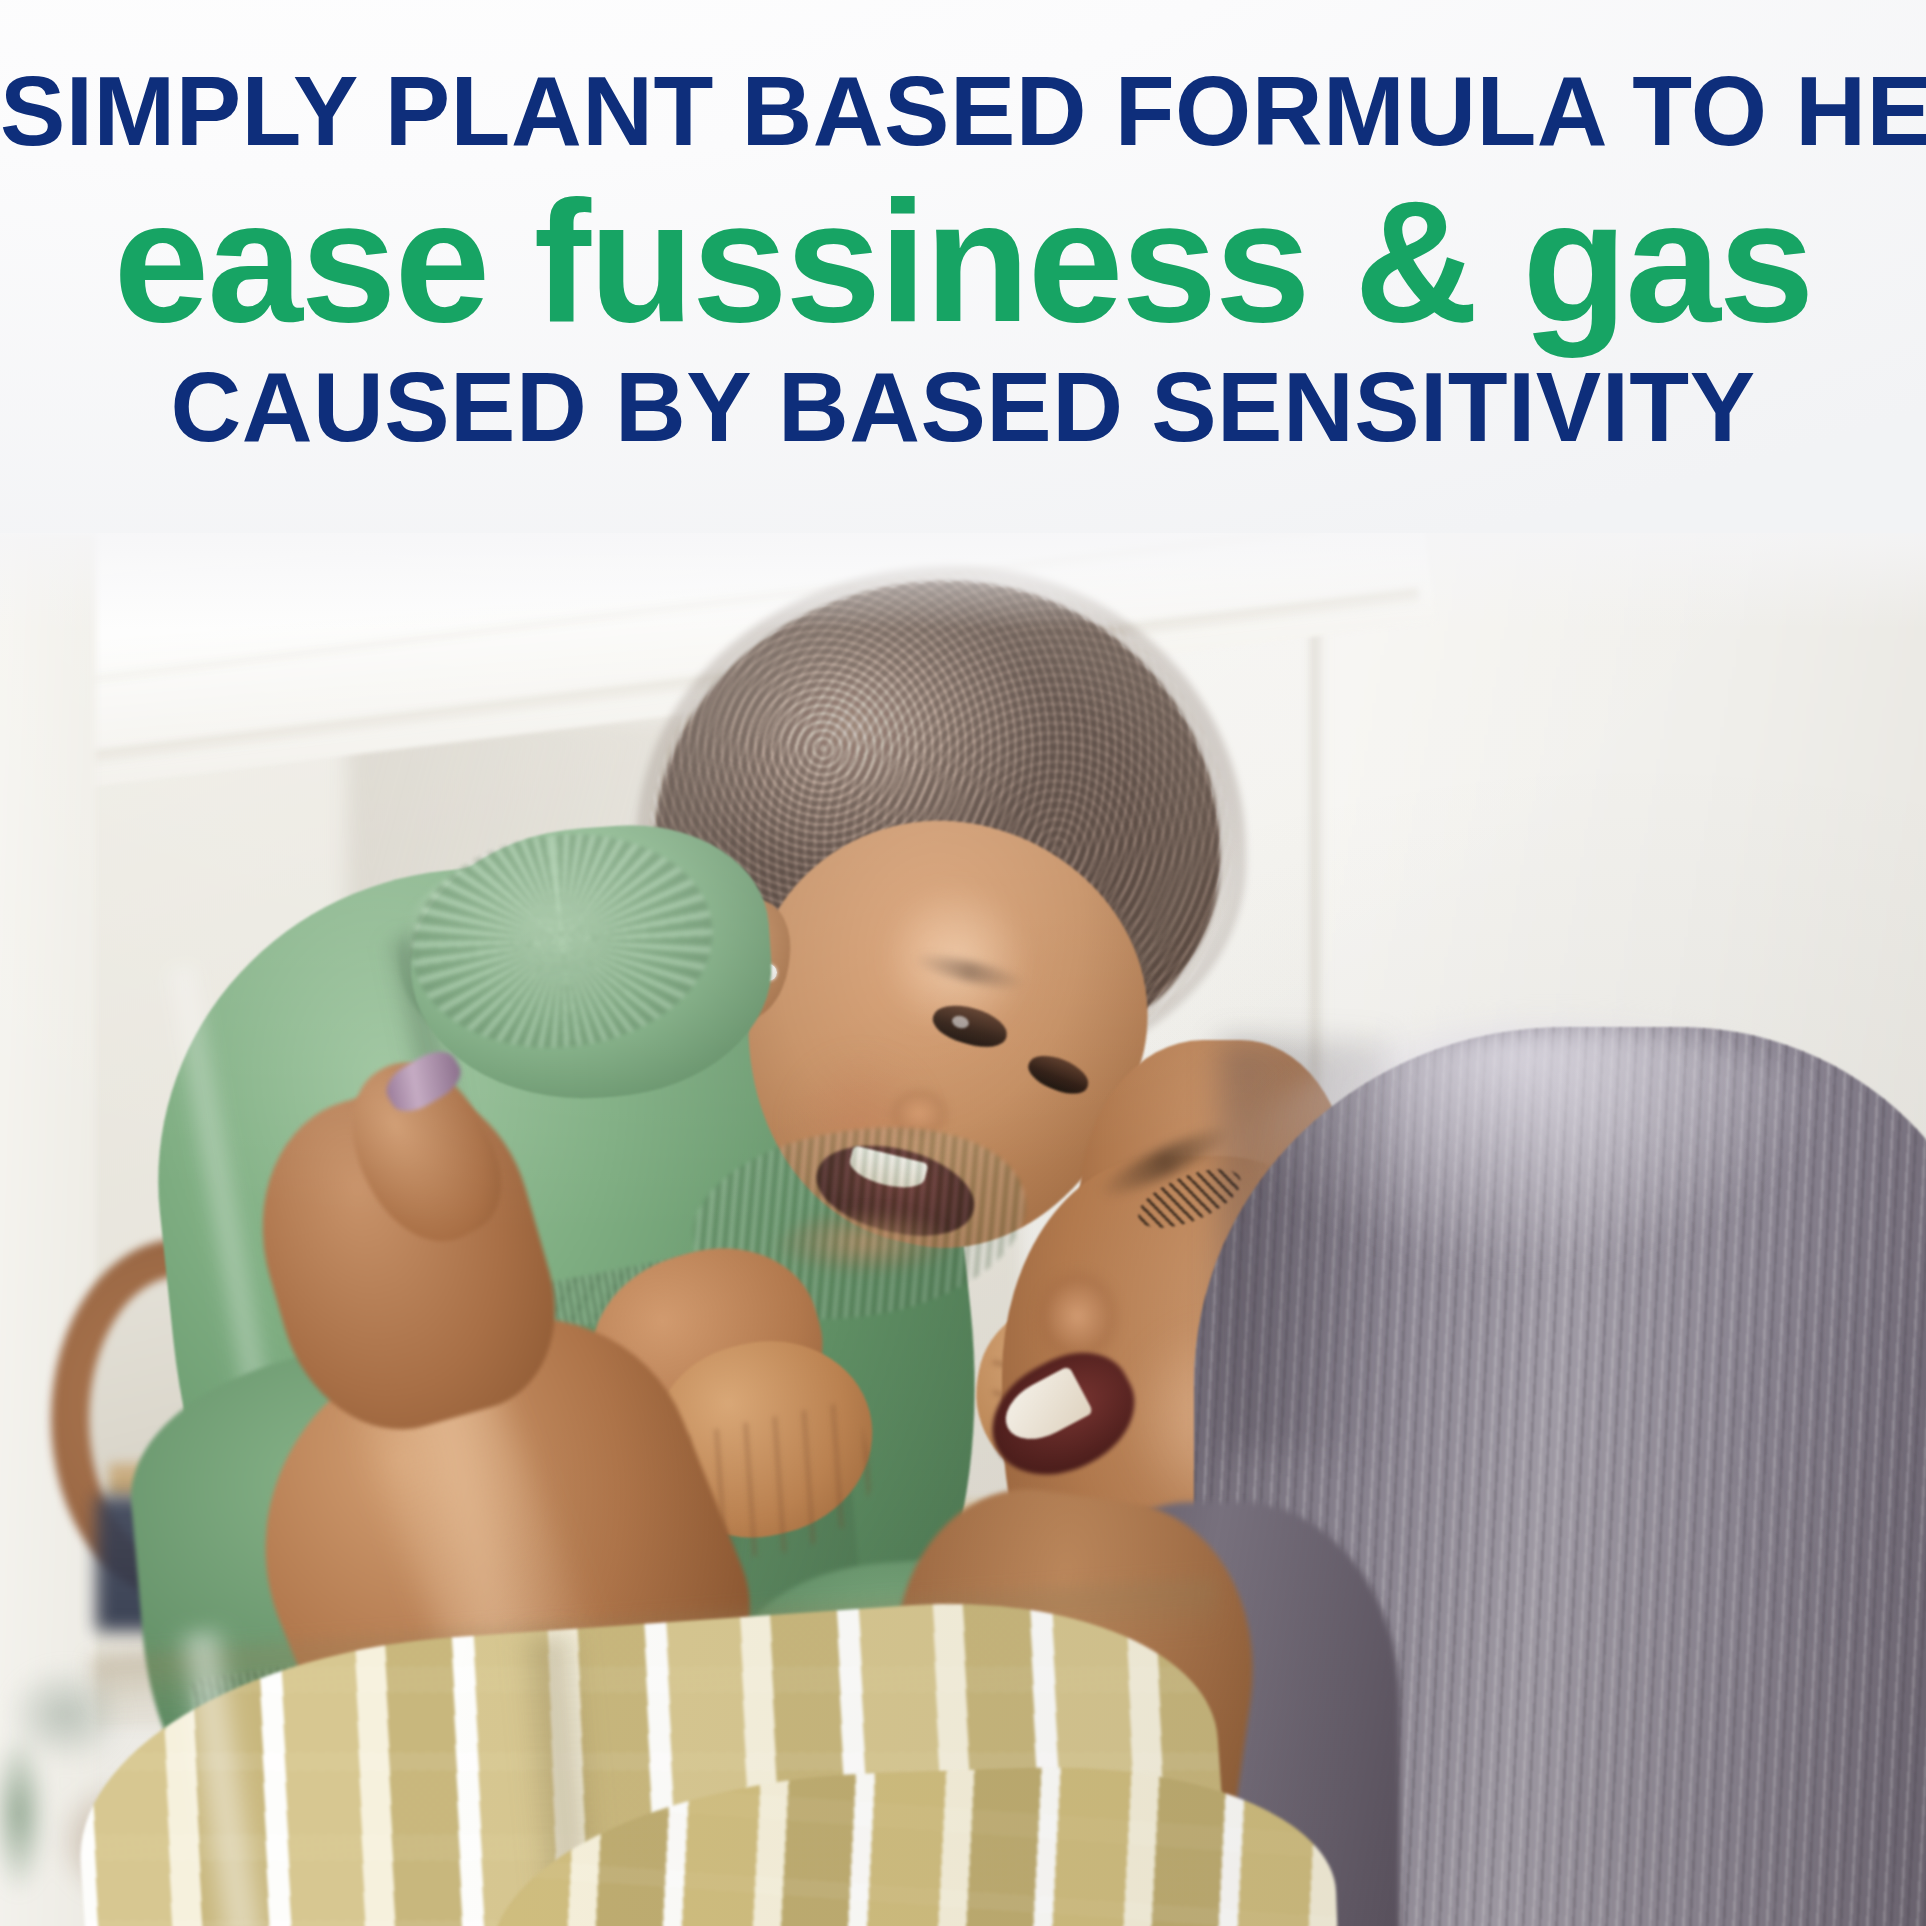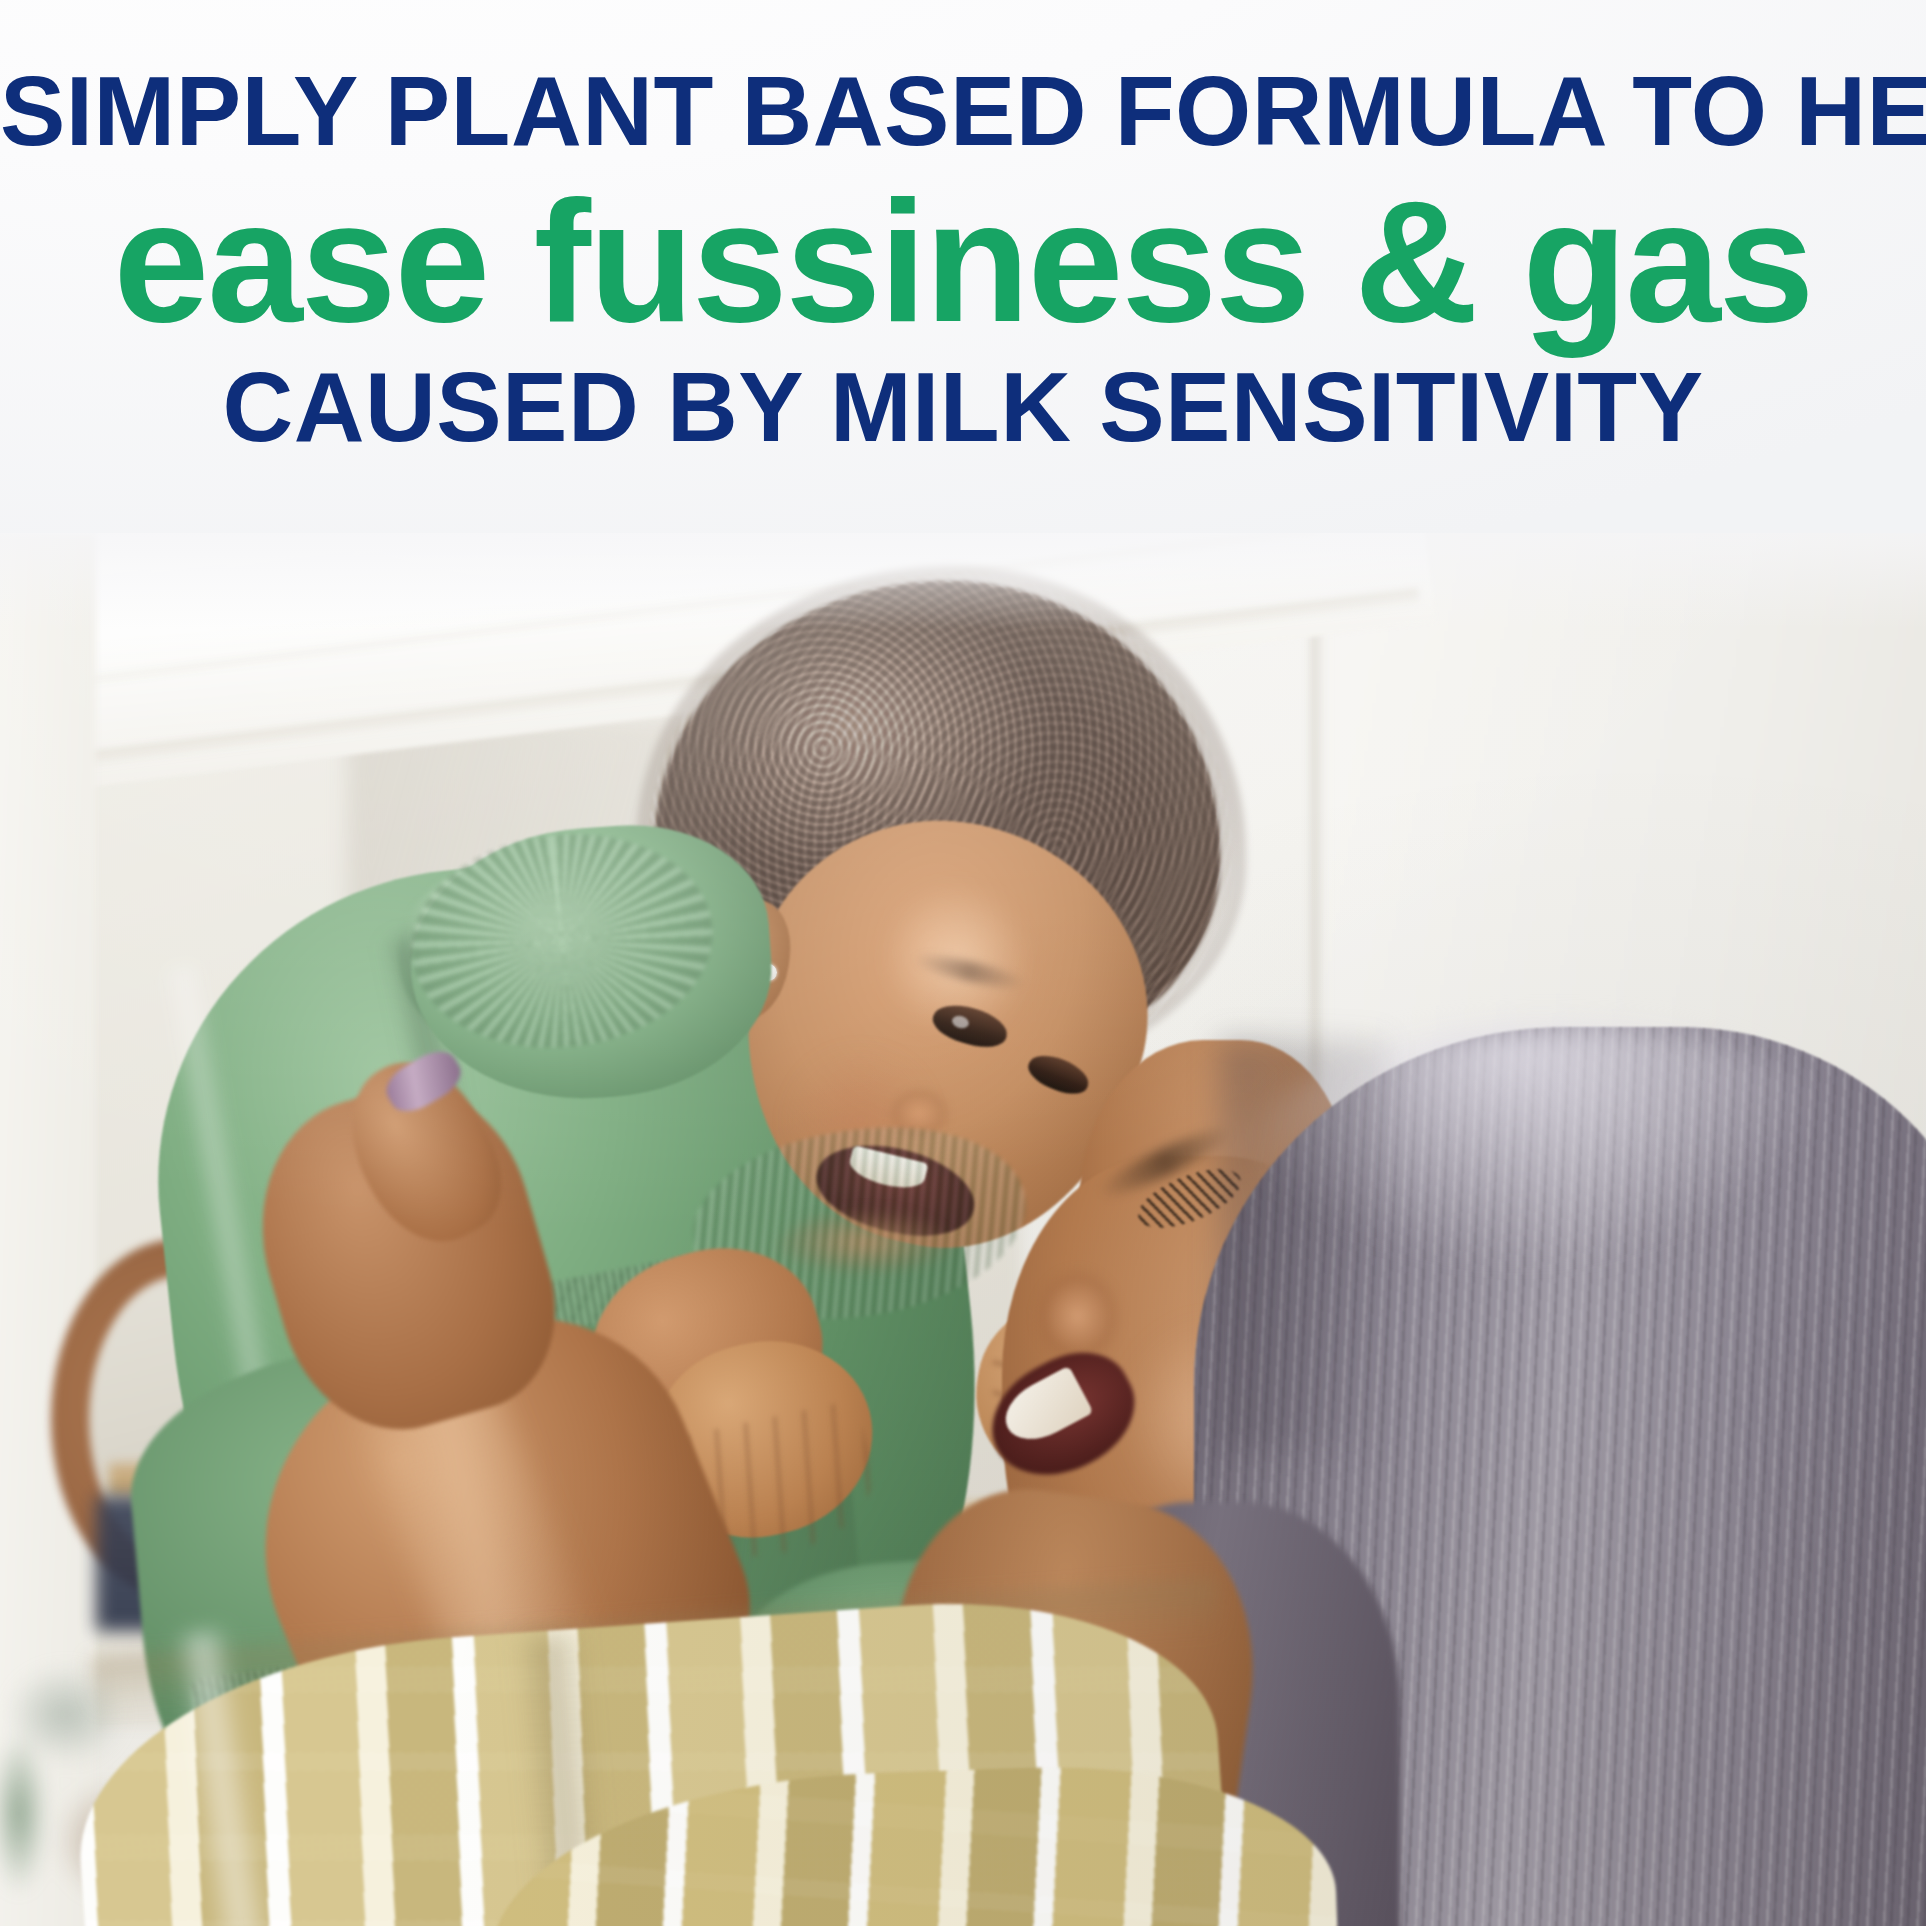--- a/index.html
+++ b/index.html
@@ -707,18 +707,18 @@
     <div class="ph plaid-shoulder"></div>
 
     <div class="ph grade"></div>
     <div class="ph topfade"></div>
   </div>
 
   <div class="text-panel">
     <div class="headline">
       <div class="line1">SIMPLY PLANT BASED FORMULA TO HELP</div>
       <div class="line2">ease fussiness &amp; gas</div>
-      <div class="line3">CAUSED BY MILK SENSITIVITY</div>
+      <div class="line3">CAUSED BY BASED SENSITIVITY</div>
     </div>
   </div>
 
 </div>
 
 
 </body></html>

